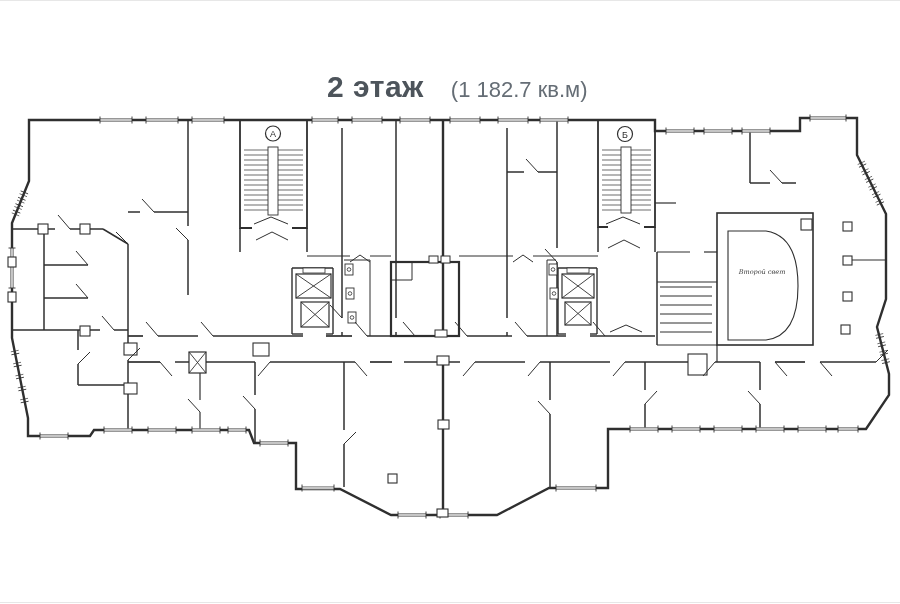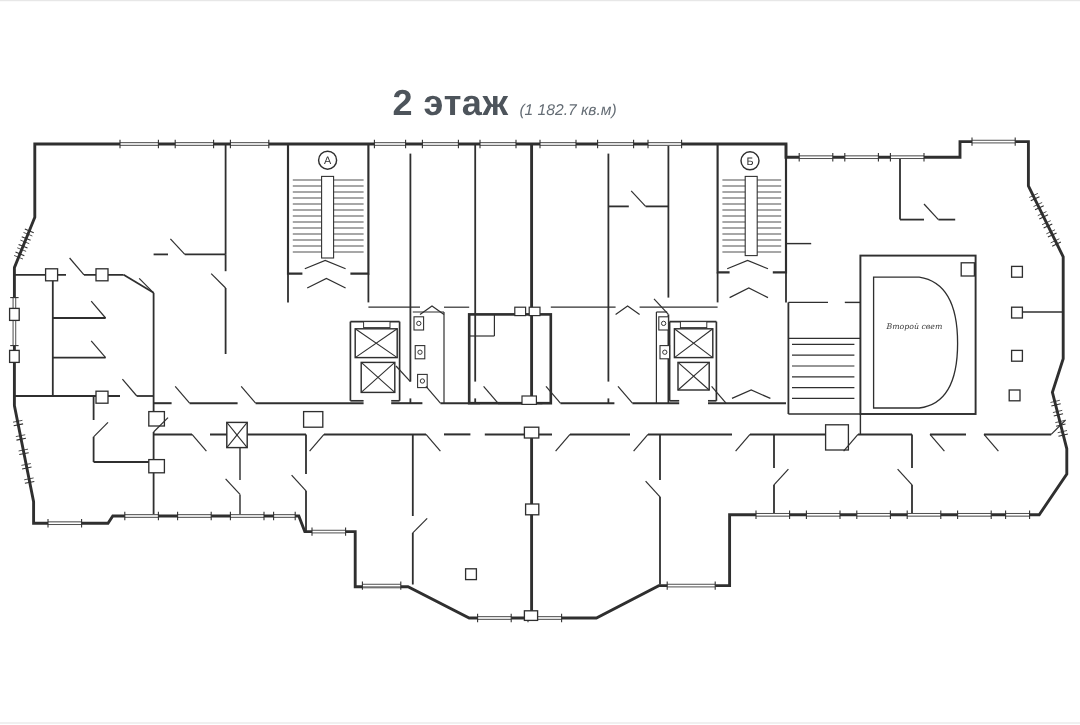--- a/index.html
+++ b/index.html
@@ -1,22 +1,22 @@
 <!DOCTYPE html>
 <html><head>
 <meta charset="utf-8">
 <style>
   html,body{margin:0;padding:0;background:#ffffff;width:900px;height:604px;overflow:hidden;}
   body{font-family:"Liberation Sans", sans-serif;position:relative;}
   .page-edge{position:absolute;left:0;width:900px;height:1px;background:#e7e7e7;}
   .edge-top{top:0;}
   .edge-bottom{top:602px;}
-  .title-row{position:absolute;left:327px;top:70px;display:flex;align-items:baseline;gap:9px;white-space:nowrap;}
+  .title-row{position:absolute;left:327px;top:70px;display:flex;align-items:baseline;gap:27px;white-space:nowrap;}
   .title-main{font-size:30px;font-weight:bold;letter-spacing:0.5px;}
-  .title-area{font-size:13px;font-weight:normal;font-style:italic;}
+  .title-area{font-size:22px;font-weight:normal;}
   svg{position:absolute;left:0;top:0;}
   text{font-family:"Liberation Sans", sans-serif;}
   .sl-label{font-family:"DejaVu Serif", serif;font-style:italic;}
 </style>
 </head>
 <body>
 
 <div class="page-edge edge-top"></div>
 <div class="page-edge edge-bottom"></div>
 

